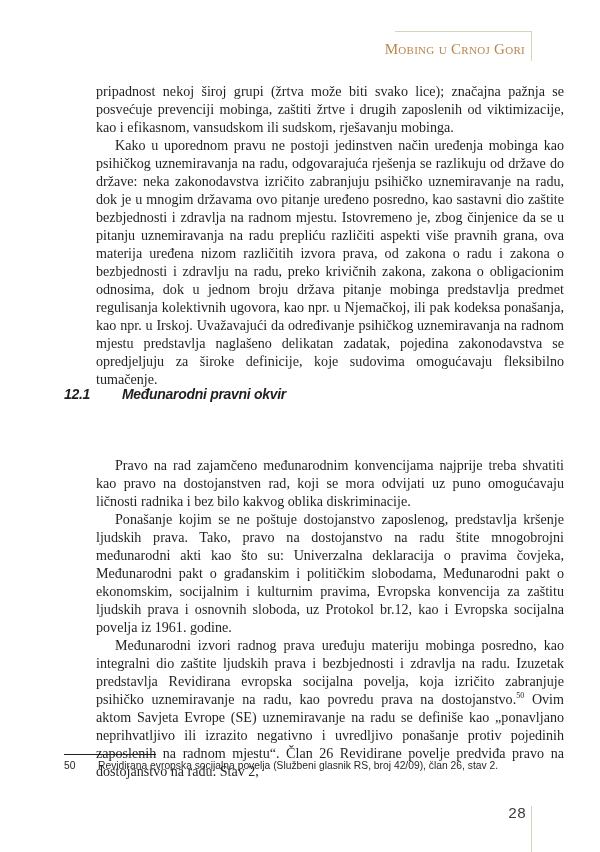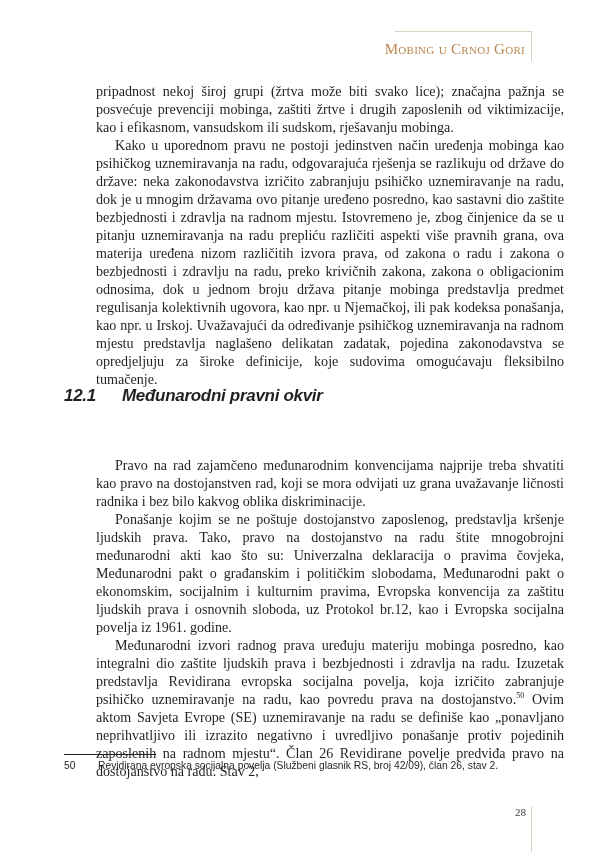--- a/index.html
+++ b/index.html
@@ -17,55 +17,55 @@
     position: absolute; left: 64px; width: 468px;
     font-size: 14.1px; line-height: 18px; text-align: justify; margin-left: 32px;
   }
   .body-text p { margin: 0; text-indent: 0; }
   .body-text p.indent { text-indent: 19px; font-family: Liberation Serif, serif; }
   #block1 { top: 82px; }
   #block2 { top: 456px; }
   .heading {
     position: absolute; left: 64px; top: 386px;
     font-family: "Liberation Sans", "DejaVu Sans", sans-serif;
-    font-style: italic; font-weight: bold; font-size: 17px; color: #231f20;
+    font-style: italic; font-weight: bold; font-size: 14px; color: #231f20;
     letter-spacing: -0.3px;
   }
   .heading .num { display: inline-block; width: 58px; }
   sup.fn { font-size: 8px; vertical-align: super; line-height: 0; }
   .fn-rule { position: absolute; left: 64px; top: 754px; width: 92px; height: 0; border-top: 1px solid #231f20; }
   .footnote {
     position: absolute; left: 64px; top: 760px; font-size: 10.3px;
     font-family: Liberation Sans, sans-serif; color: #231f20; white-space: nowrap;
   }
   .footnote .fnnum { display: inline-block; width: 34px; }
   .page-number {
     position: absolute; left: 508px; top: 806px; width: 18px; text-align: right;
-    font-family: Liberation Serif, serif; font-size: 11px; color: #3c3c3c;
+    font-family: Liberation Mono, monospace; font-size: 15px; color: #3c3c3c;
   }
   .page-rule { position: absolute; left: 531px; top: 806px; width: 0; height: 46px; border-left: 1px solid #d8d2c0; }
 </style>
 </head>
 <body>
 
 <div class="running-head">
   <span>Mobing u Crnoj Gori</span>
 </div>
 
 <div class="body-text" id="block1">
   <p>pripadnost nekoj široj grupi (žrtva može biti svako lice); značajna pažnja se posvećuje prevenciji mobinga, zaštiti žrtve i drugih zaposlenih od viktimizacije, kao i efikasnom, vansudskom ili sudskom, rješavanju mobinga.</p>
   <p class="indent">Kako u uporednom pravu ne postoji jedinstven način uređenja mobinga kao psihičkog uznemiravanja na radu, odgovarajuća rješenja se razlikuju od države do države: neka zakonodavstva izričito zabranjuju psihičko uznemiravanje na radu, dok je u mnogim državama ovo pitanje uređeno posredno, kao sastavni dio zaštite bezbjednosti i zdravlja na radnom mjestu. Istovremeno je, zbog činjenice da se u pitanju uznemiravanja na radu prepliću različiti aspekti više pravnih grana, ova materija uređena nizom različitih izvora prava, od zakona o radu i zakona o bezbjednosti i zdravlju na radu, preko krivičnih zakona, zakona o obligacionim odnosima, dok u jednom broju država pitanje mobinga predstavlja predmet regulisanja kolektivnih ugovora, kao npr. u Njemačkoj, ili pak kodeksa ponašanja, kao npr. u Irskoj. Uvažavajući da određivanje psihičkog uznemiravanja na radnom mjestu predstavlja naglašeno delikatan zadatak, pojedina zakonodavstva se opredjeljuju za široke definicije, koje sudovima omogućavaju fleksibilno tumačenje.</p>
 </div>
 
 <div class="heading">
   <span class="num">12.1</span><span>Međunarodni pravni okvir</span>
 </div>
 
 <div class="body-text" id="block2">
-  <p class="indent">Pravo na rad zajamčeno međunarodnim konvencijama najprije treba shvatiti kao pravo na dostojanstven rad, koji se mora odvijati uz grana uvažavanje ličnosti radnika i bez bilo kakvog oblika diskriminacije.</p>
+  <p class="indent">Pravo na rad zajamčeno međunarodnim konvencijama najprije treba shvatiti kao pravo na dostojanstven rad, koji se mora odvijati uz puno omogućavaju ličnosti radnika i bez bilo kakvog oblika diskriminacije.</p>
   <p class="indent">Ponašanje kojim se ne poštuje dostojanstvo zaposlenog, predstavlja kršenje ljudskih prava. Tako, pravo na dostojanstvo na radu štite mnogobrojni međunarodni akti kao što su: Univerzalna deklaracija o pravima čovjeka, Međunarodni pakt o građanskim i političkim slobodama, Međunarodni pakt o ekonomskim, socijalnim i kulturnim pravima, Evropska konvencija za zaštitu ljudskih prava i osnovnih sloboda, uz Protokol br.12, kao i Evropska socijalna povelja iz 1961. godine.</p>
   <p class="indent"><span>Međunarodni izvori radnog prava uređuju materiju mobinga posredno, kao integralni dio zaštite ljudskih prava i bezbjednosti i zdravlja na radu. Izuzetak predstavlja Revidirana evropska socijalna povelja, koja izričito zabranjuje psihičko uznemiravanje na radu, kao povredu prava na dostojanstvo.</span><sup class="fn">50</sup><span> Ovim aktom Savjeta Evrope (SE) uznemiravanje na radu se definiše kao „ponavljano neprihvatljivo ili izrazito negativno i uvredljivo ponašanje protiv pojedinih zaposlenih na radnom mjestu“. Član 26 Revidirane povelje predviđa pravo na dostojanstvo na radu. Stav 2,</span></p>
 </div>
 
 <div class="fn-rule"></div>
 <div class="footnote">
   <span class="fnnum">50</span><span>Revidirana evropska socijalna povelja (Službeni glasnik RS, broj 42/09), član 26, stav 2.</span>
 </div>
 
 <div class="page-number">28</div>

